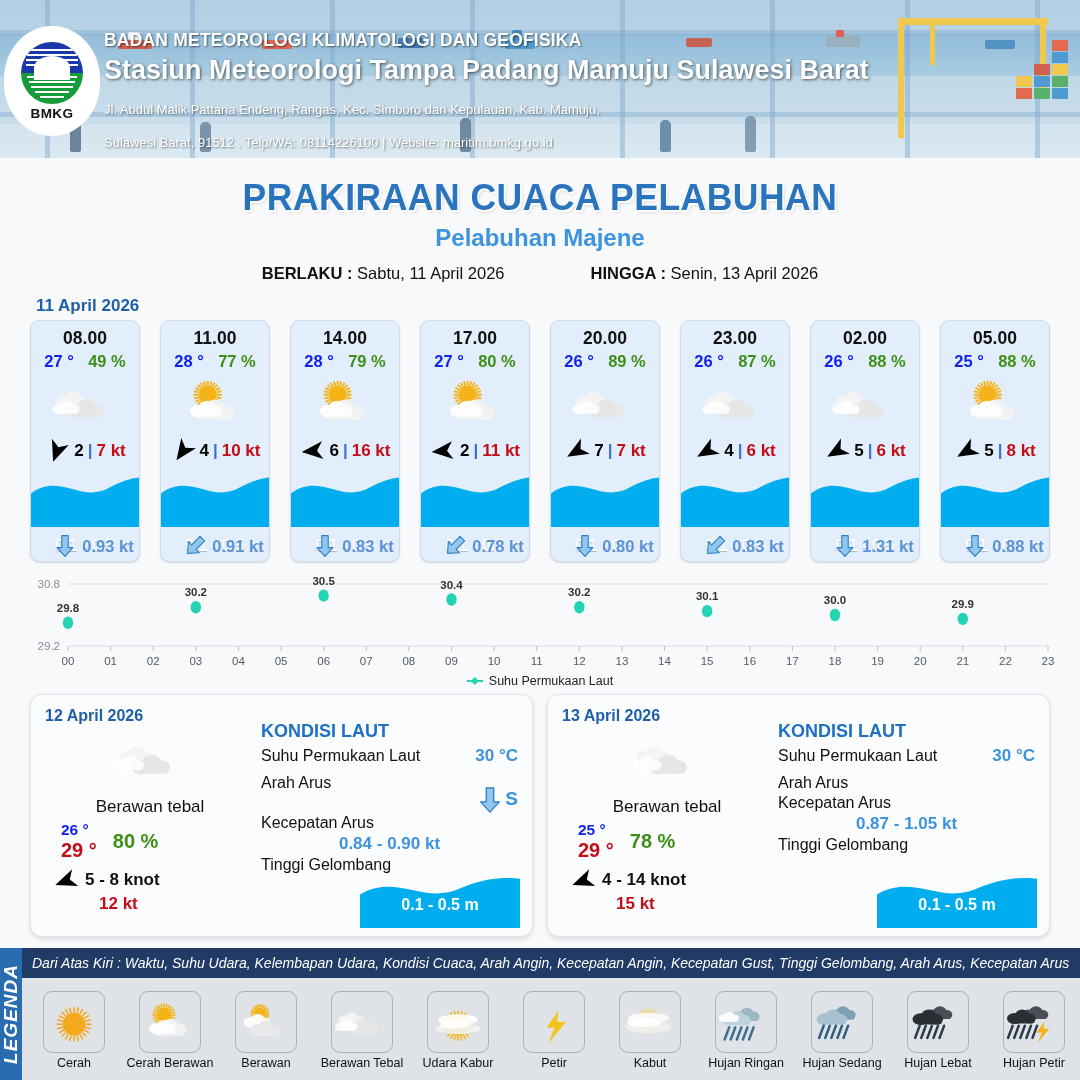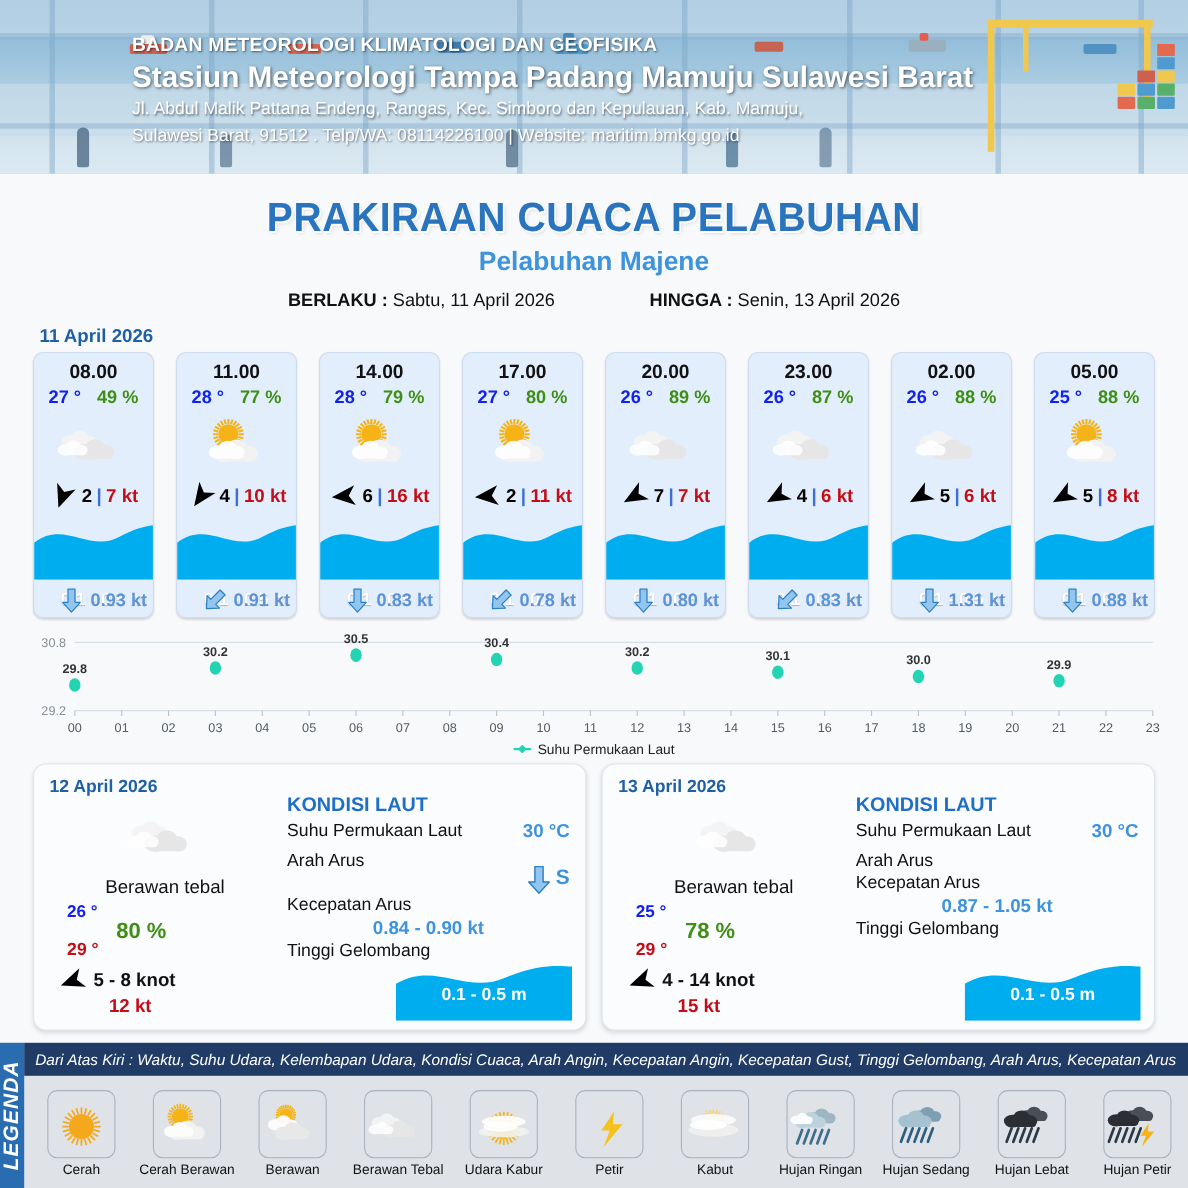--- a/index.html
+++ b/index.html
@@ -45,26 +45,26 @@
   .logo-top { position:absolute; left:0; top:0; width:62px; height:31px;
     background:#1b38a8; }
   .logo-bot { position:absolute; left:0; top:31px; width:62px; height:31px;
     background:#169b3a; }
   .logo-line { position:absolute; background:#fff; height:2.5px; }
   .logo-hill { position:absolute; left:13px; top:14px; width:36px; height:24px;
     background:#fff; border-radius:50% 50% 0 0; }
   .logo-txt { font-size:13.5px; font-weight:bold; color:#111; letter-spacing:.4px;
     margin-top:2px; }
 
-  .hdr-text { position:absolute; left:120px; top:30px; z-index:6; color:#fff; }
+  .hdr-text { position:absolute; left:104px; top:30px; z-index:6; color:#fff; }
   .hdr-l1 { font-size:17.5px; font-weight:bold; letter-spacing:.2px;
     text-shadow:1px 1px 2px rgba(0,0,0,.55); }
   .hdr-l2 { font-size:27px; font-weight:bold; margin-top:4px; letter-spacing:0px;
     text-shadow:1px 1px 3px rgba(0,0,0,.6); }
-  .hdr-l3 { font-size:16px; margin-top:4px; line-height:1.28;
+  .hdr-l3 { font-size:13px; margin-top:16px; line-height:1.28;
     text-shadow:1px 1px 2px rgba(0,0,0,.5); }
 
   
   .titles { text-align:center; padding-top:19px; }
   .t-main { font-size:37px; font-weight:bold; color:#2a74bd; letter-spacing:.5px;
     text-shadow:1.5px 1.5px 0 #ffffff, 2.5px 2.5px 3px rgba(0,0,0,.10);
     transform:scaleX(.96); }
   .t-sub { font-size:24px; font-weight:bold; color:#3e93dd; margin-top:5px; }
   .t-valid { margin-top:12px; font-size:16.5px; color:#111;
     display:flex; justify-content:center; gap:86px; }
@@ -121,21 +121,21 @@
     box-shadow:0 2px 4px rgba(0,0,0,.13); height:243px; padding:12px 14px;
     display:flex; position:relative; }
   .p-left { width:210px; position:relative; }
   .p-date { font-size:16px; font-weight:bold; color:#1f5fa8; }
   .p-icon { height:60px; display:flex; align-items:center; justify-content:center;
     margin-top:4px; }
   .p-cond { font-size:17px; color:#111; text-align:center; margin-top:8px; }
   .p-tr { display:flex; align-items:center; gap:16px; margin-top:4px; padding-left:16px; }
   .p-temps { display:flex; flex-direction:column; }
   .p-tmin { font-size:15.5px; font-weight:bold; color:#1122ee; }
-  .p-tmax { font-size:16px; font-weight:bold; color:#c40d16;margin-top:16px; }
+  .p-tmax { font-size:20px; font-weight:bold; color:#c40d16; }
   .p-hum { font-size:20px; font-weight:bold; color:#3f8f16; }
   .p-wind { display:flex; align-items:center; gap:6px; margin-top:6px; padding-left:8px; }
   .p-wdir { width:26px; height:24px; }
   .p-wrange { font-size:17px; font-weight:bold; color:#111; }
   .p-gust { font-size:17px; font-weight:bold; color:#c40d16; margin:2px 0 0 54px; }
 
   .p-right { flex:1; position:relative; padding-left:6px; }
   .p-rtitle { font-size:18px; font-weight:bold; color:#1f6fc4; margin:14px 0 4px; }
   .p-lbl { font-size:16px; color:#111; }
   .p-val { font-size:17px; font-weight:bold; color:#3e93dd; }
@@ -225,20 +225,37 @@
 
   <div>
     <div class="person" style="left:70px;bottom:6px;height:36px;background:#3a5a78"></div>
     <div class="person" style="left:200px;bottom:6px;height:30px;background:#51738f"></div>
     <div class="person" style="left:460px;bottom:6px;height:34px;background:#44647f"></div>
     <div class="person" style="left:660px;bottom:6px;height:32px;background:#3f6a8c"></div>
     <div class="person" style="left:745px;bottom:6px;height:36px;background:#5d7d99"></div>
   </div>
   <div class="hdr-dim"></div>
 
+  <div class="logo-wrap">
+    <div class="logo-circle">
+      <div class="logo-top"></div>
+      <div class="logo-bot"></div>
+      <div class="logo-line" style="left:8px;top:7px;width:46px"></div>
+      <div class="logo-line" style="left:6px;top:12px;width:50px"></div>
+      <div class="logo-line" style="left:5px;top:17px;width:52px"></div>
+      <div class="logo-line" style="left:5px;top:22px;width:52px"></div>
+      <div class="logo-hill"></div>
+      <div class="logo-line" style="left:6px;top:34px;width:50px"></div>
+      <div class="logo-line" style="left:8px;top:39px;width:46px"></div>
+      <div class="logo-line" style="left:10px;top:44px;width:42px"></div>
+      <div class="logo-line" style="left:14px;top:49px;width:34px"></div>
+      <div class="logo-line" style="left:19px;top:54px;width:24px"></div>
+    </div>
+    <div class="logo-txt">BMKG</div>
+  </div>
 
   <div class="hdr-text">
     <div class="hdr-l1">BADAN METEOROLOGI KLIMATOLOGI DAN GEOFISIKA</div>
     <div class="hdr-l2">Stasiun Meteorologi Tampa Padang Mamuju Sulawesi Barat</div>
     <div class="hdr-l3">Jl. Abdul Malik Pattana Endeng, Rangas, Kec. Simboro dan Kepulauan, Kab. Mamuju,</div>
     <div class="hdr-l3">Sulawesi Barat, 91512 . Telp/WA: 08114226100 | Website: maritim.bmkg.go.id</div>
   </div>
 </div>
 
 <div class="titles">

